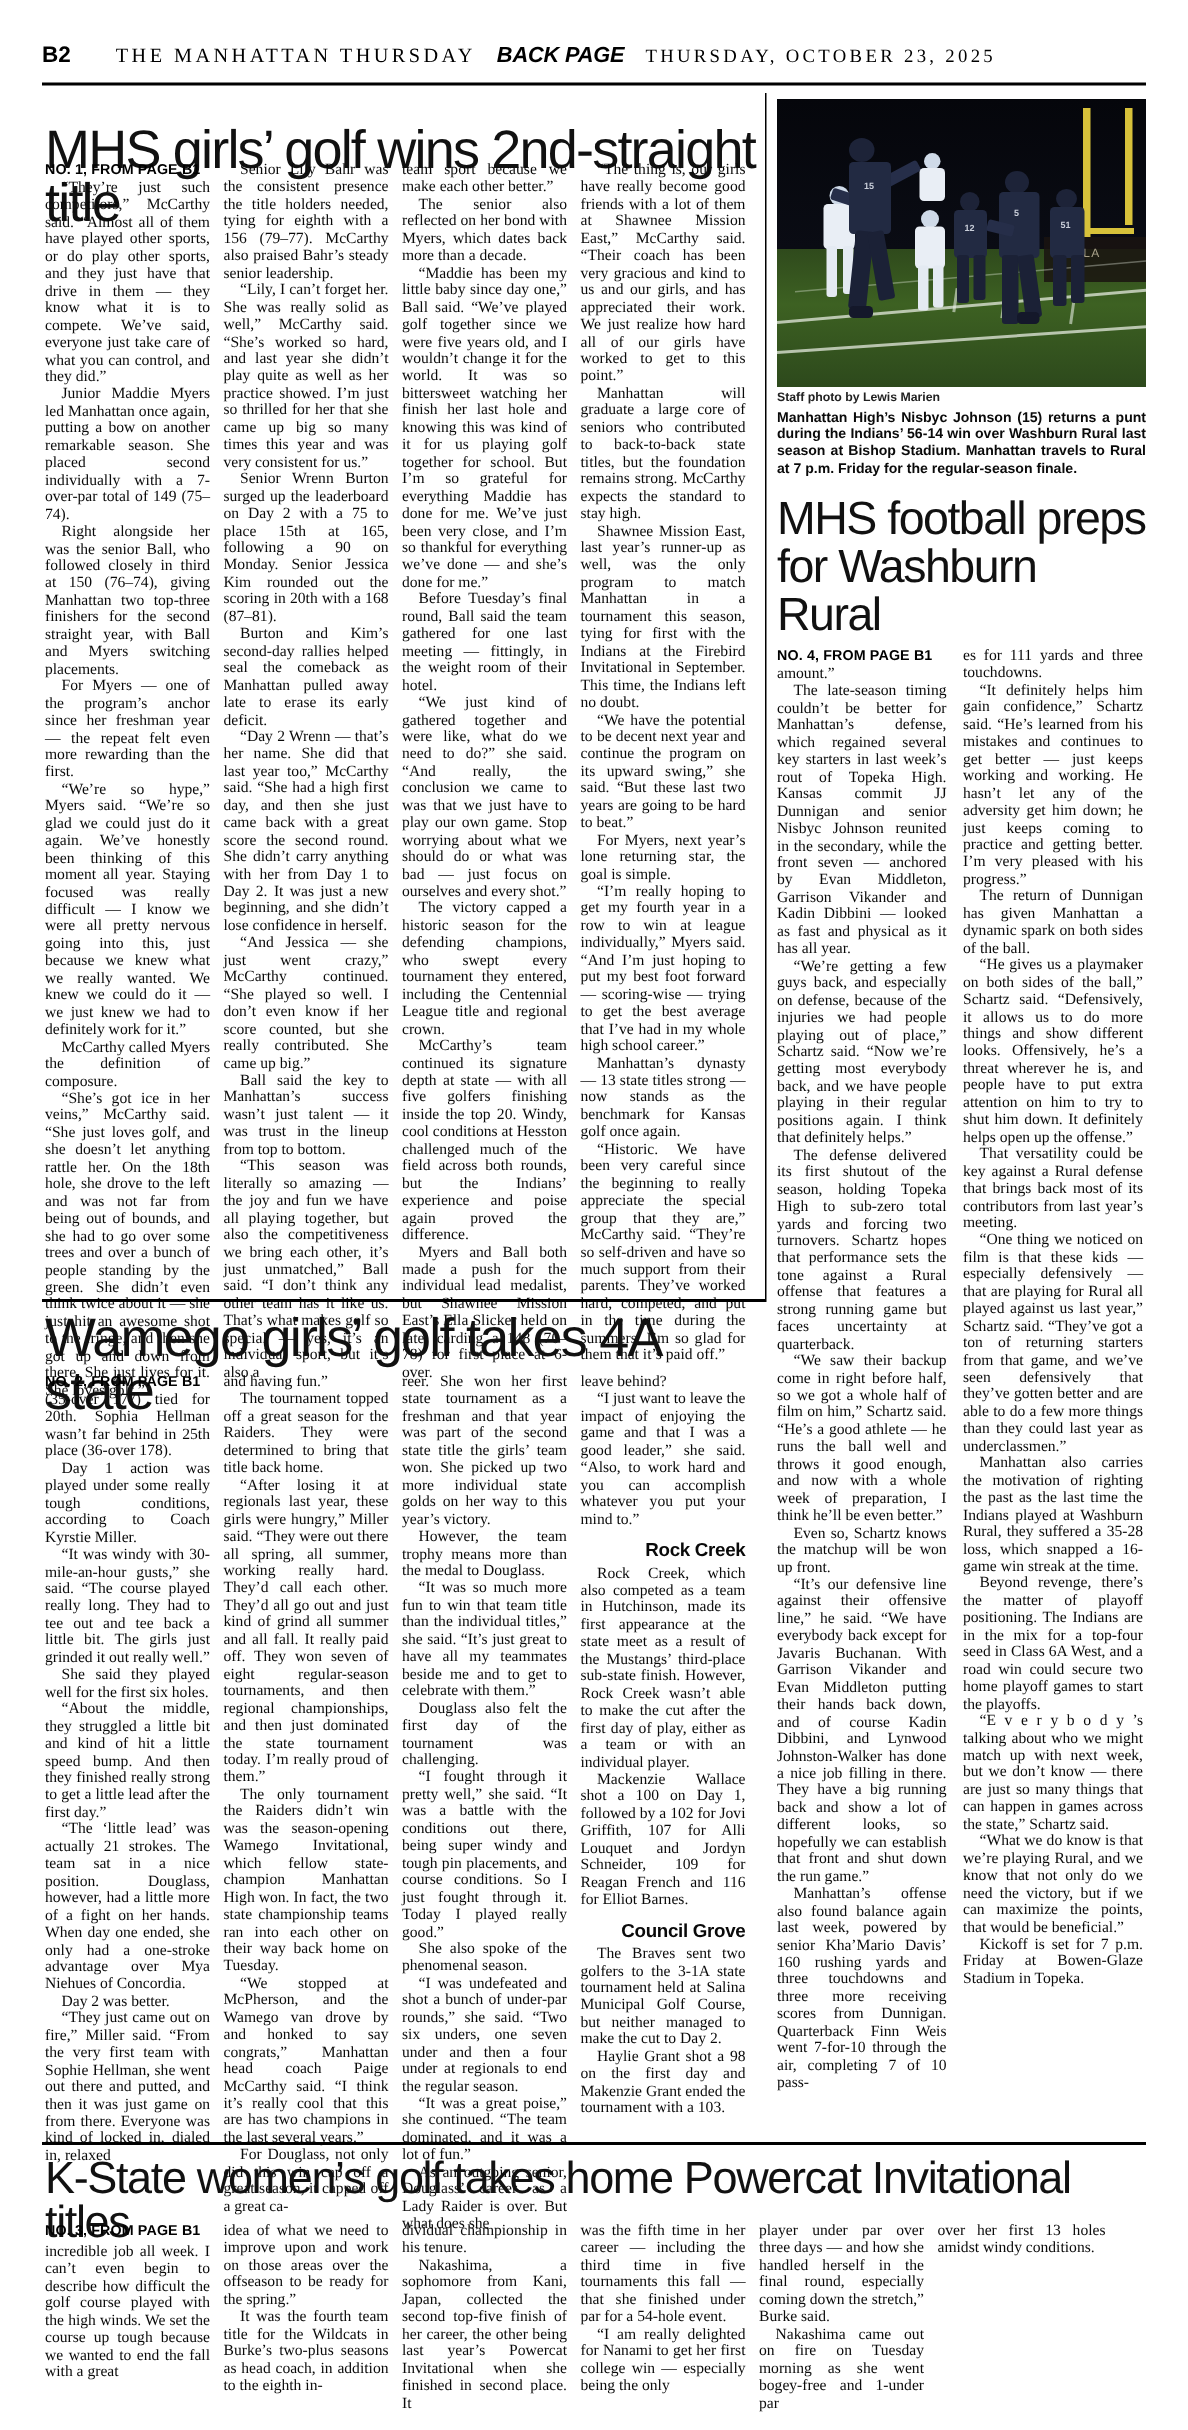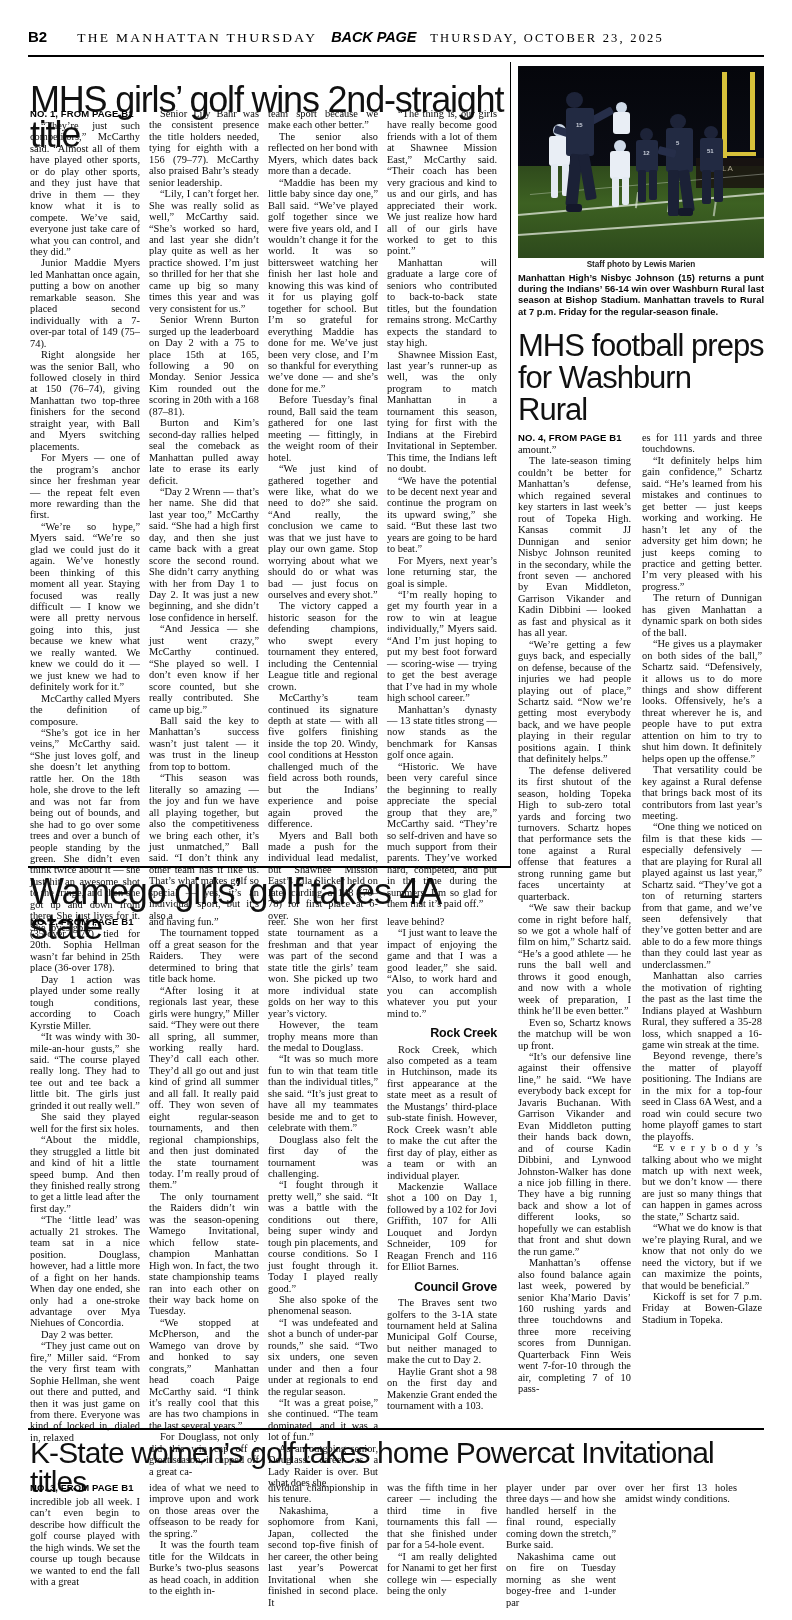--- a/index.html
+++ b/index.html
@@ -91,21 +91,21 @@
   .p-helm { position:absolute; background:#1d2338; border-radius:50%; }
   .p-helm.away { background:#cfdae8; }
   .p-leg { position:absolute; background:#1b2136; border-radius:2px; }
   .p-leg.away { background:#e4eaf2; }
   .p-arm { position:absolute; background:#262e49; border-radius:2px; }
   .p-num { position:absolute; color:#c9ced9; font-family:"Liberation Sans", sans-serif; font-size:6px; font-weight:bold; }
 
   .credit {
     position:absolute; left:518px; top:260px; width:246px;
     font-family:"Liberation Sans", sans-serif; font-weight:bold;
-    font-size:8.2px; text-align:center; color:#222;
+    font-size:8.2px; text-align:left; color:#222;
   }
   .caption {
     position:absolute; left:518px; top:272px; width:246px;
     font-family:"Liberation Sans", sans-serif; font-weight:bold;
     font-size:9.4px; line-height:11.2px; text-align:justify; color:#0a0a0a;
   }
 
   
   .hr-h { position:absolute; background:#000; height:1px; }
   .hr-h.thick { height:2px; }

